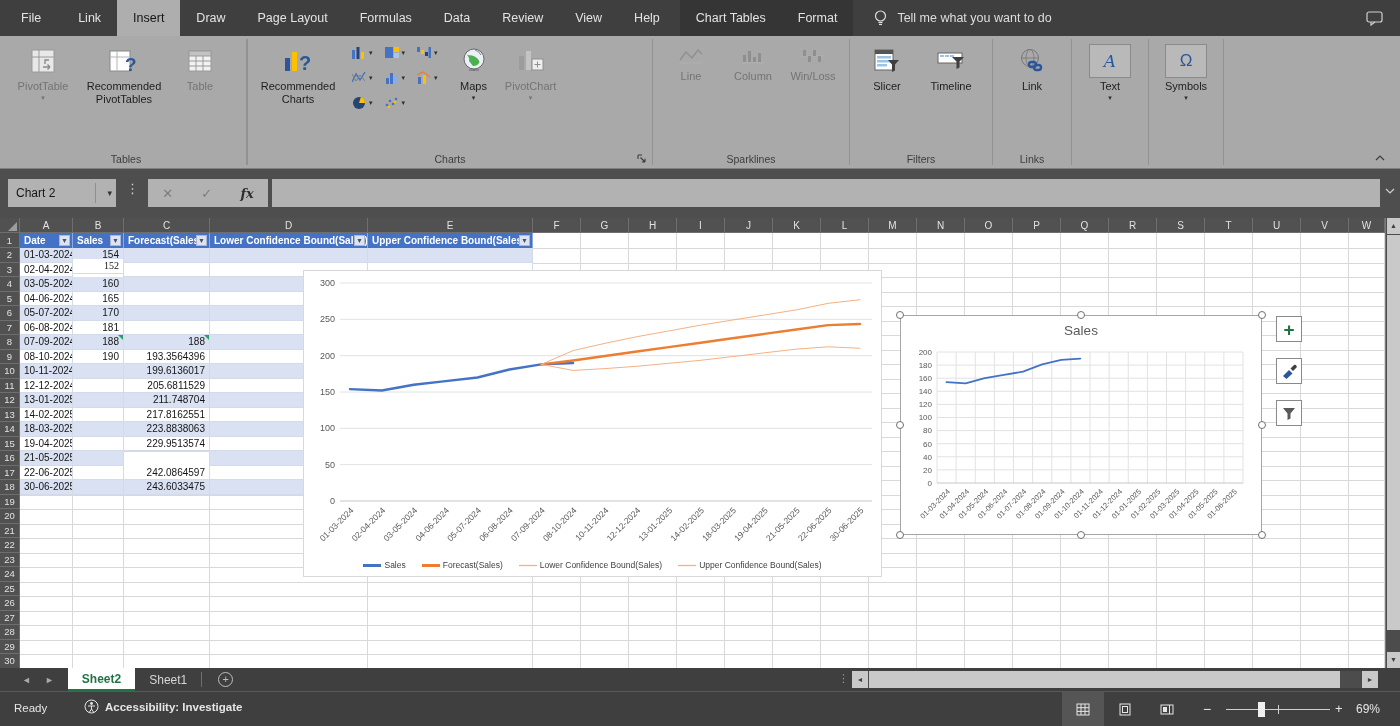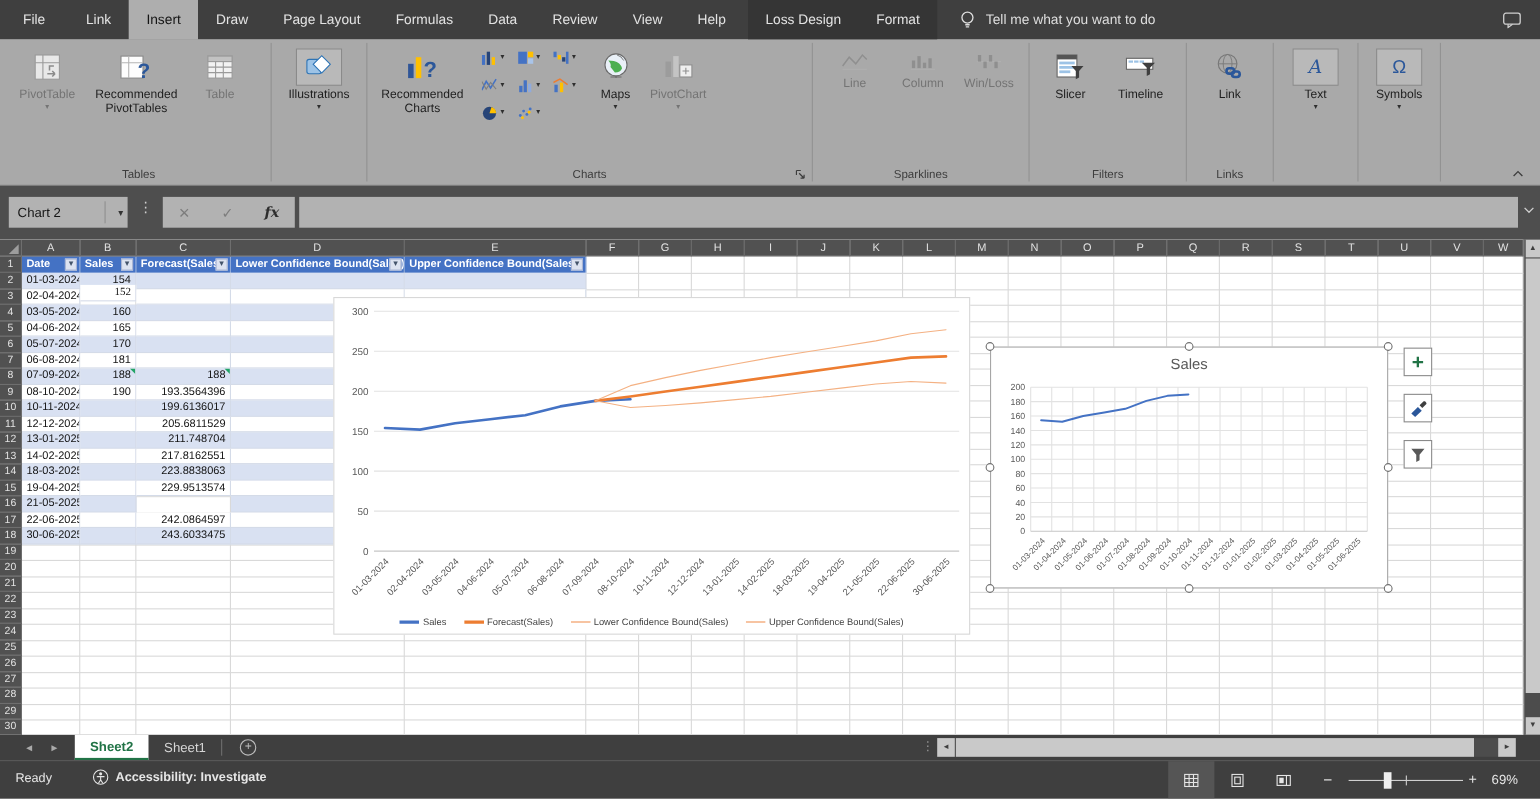--- a/index.html
+++ b/index.html
@@ -135,21 +135,21 @@
     <div class="tab">Link</div>
     <div class="tab active">Insert</div>
     <div class="tab">Draw</div>
     <div class="tab">Page Layout</div>
     <div class="tab">Formulas</div>
     <div class="tab">Data</div>
     <div class="tab">Review</div>
     <div class="tab">View</div>
     <div class="tab">Help</div>
     <div class="ctxwrap">
-      <div class="tab">Loss Design</div>
+      <div class="tab">Chart Tables</div>
       <div class="tab">Format</div>
     </div>
     <div class="tellme">
       <svg width="15" height="18">
         <circle cx="7.5" cy="7" r="5" fill="none" stroke="#dedede" stroke-width="1.2"></circle>
         <line x1="5.5" y1="13.5" x2="9.5" y2="13.5" stroke="#dedede" stroke-width="1.2"></line>
         <line x1="6" y1="15.5" x2="9" y2="15.5" stroke="#dedede" stroke-width="1.2"></line>
       </svg>
       <span>Tell me what you want to do</span>
     </div>
@@ -197,35 +197,20 @@
                 <line x1="2" y1="18" x2="24" y2="18" stroke="#9a9a9a"></line>
               </svg>
           </span>
           <span class="lbl">Table</span>
         </div>
       </div>
       <div class="rglabel">Tables</div>
     </div>
     <div class="rsep"></div>
 
-    <div class="rgroup" style="width:86px">
-      <div class="rgc" style="justify-content:center;width:100%">
-        <div class="bb" style="width:78px">
-          <span class="boxic">
-            <svg width="24" height="22">
-                <rect x="1" y="4" width="13" height="13" rx="2" fill="#9dc3e6" stroke="#2e74b5"></rect>
-                <rect x="9" y="3" width="11" height="11" fill="#fff" stroke="#2e74b5" transform="rotate(45 14.5 8.5)"></rect>
-              </svg>
-          </span>
-          <span class="lbl">Illustrations</span>
-          <span class="chev">▾</span>
-        </div>
-      </div>
-      <div class="rglabel"></div>
-    </div>
     <div class="rsep"></div>
 
     <div class="rgroup" style="width:404px">
       <div class="rgc">
         <div class="bb" style="width:92px">
           <span class="ic">
             <svg width="30" height="26">
                 <rect x="2" y="10" width="5" height="13" fill="#2f5597"></rect>
                 <rect x="9" y="4" width="5" height="19" fill="#ffc000"></rect>
                 <text x="16" y="22" font-size="20" font-weight="bold" fill="#2b579a">?</text>

